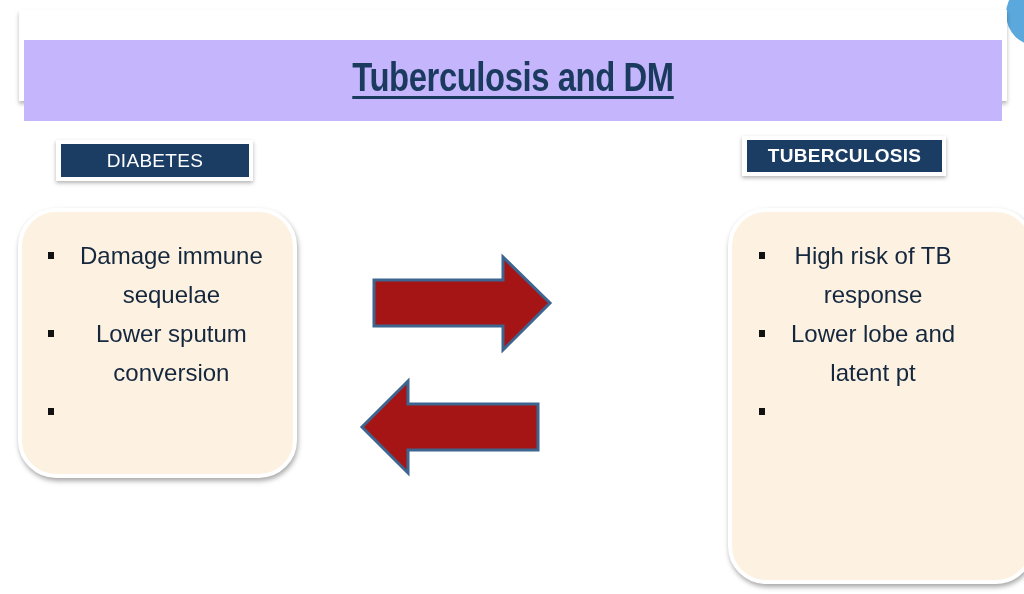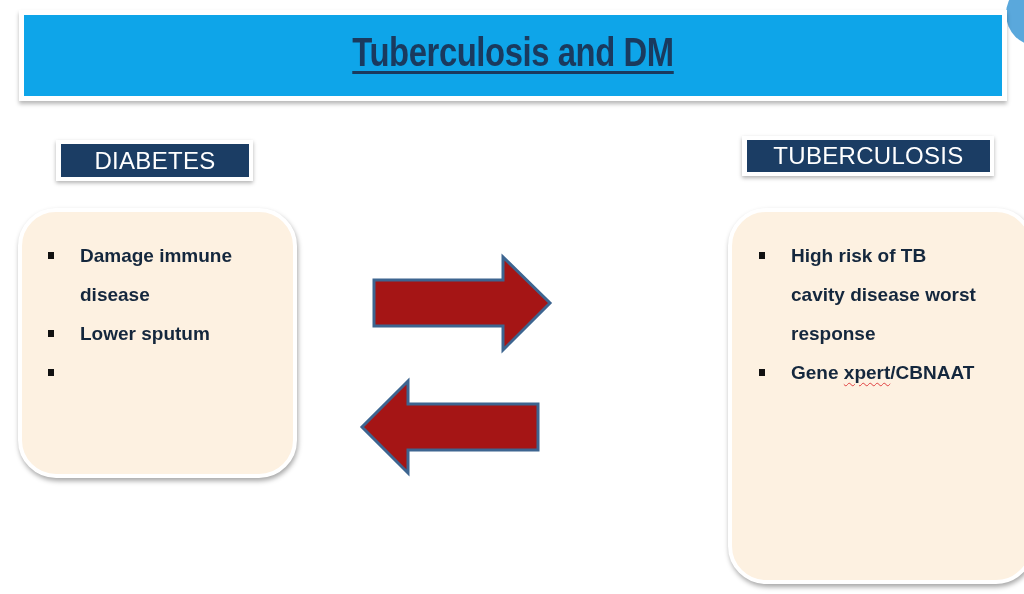--- a/index.html
+++ b/index.html
@@ -7,58 +7,58 @@
     width: 1024px; height: 594px; position: relative; overflow: hidden;
     background: #ffffff;
     font-family: "Liberation Sans", "DejaVu Sans", sans-serif;
   }
   .title-frame {
     position: absolute; left: 19px; top: 10px; width: 988px; height: 91px;
     background: #ffffff; box-sizing: border-box; padding: 5px;
     box-shadow: 0 3px 4px rgba(0,0,0,0.28);
   }
   .title-inner {
-    width: 100%; height: 100%; background: #0ea5e9;
-    display: flex; align-items: center; justify-content: center;
+    width: 100%; height: 100%; background: #c4b5fd;
+    display: flex; align-items: center; justify-content: center; margin-top: 25px;
   }
   .title-text {
     color: #1a3a5e; font-weight: bold; font-size: 40px;
     text-decoration: underline; text-decoration-thickness: 3px; text-underline-offset: 5px;
     transform: scaleX(0.82); display: inline-block; letter-spacing: -0.5px;
     margin-top: -6px;
   }
   .corner-circle {
     position: absolute; left: 1006px; top: -18px; width: 64px; height: 64px;
     border-radius: 50%; background: #5aa8dc;
   }
   .label-frame {
     position: absolute; background: #ffffff; box-sizing: border-box; padding: 4px 4px 4px 5px;
     box-shadow: 0 2px 4px rgba(0,0,0,0.3);
   }
   .label-inner {
     width: 100%; height: 100%; background: #1b3d64; color: #ffffff;
     display: flex; align-items: center; justify-content: center;
-    font-size: 24px; letter-spacing: 0.3px;
+    font-size: 19px; letter-spacing: 0.3px;
   }
   .label-diabetes { left: 56px; top: 140px; width: 197px; height: 41px; }
-  .label-tb { left: 742px; top: 136px; width: 252px; height: 40px; }
+  .label-tb { left: 742px; top: 136px; width: 204px; height: 40px; font-weight: bold; }
 
   .card {
     position: absolute; box-sizing: border-box; background: #fdf1e1;
     border: 4px solid #ffffff; border-radius: 38px;
     box-shadow: 1px 3px 5px rgba(0,0,0,0.35);
   }
   .card-left { left: 18px; top: 208px; width: 279px; height: 270px; }
   .card-right { left: 700px; top: 208px; width: 306px; height: 376px; margin-left: 28px; }
   .card ul { list-style: none; margin: 0; padding: 0; position: absolute; }
   .card-left ul { left: 26px; top: 24px; }
   .card-right ul { left: 27px; top: 24px; }
   .card li {
     position: relative; padding-left: 32px;
-    color: #14273d; font-weight: bold; font-size: 19px; line-height: 39px;
+    color: #14273d; font-weight: normal; font-size: 24px; line-height: 39px; text-align: center;
   }
   .bullet {
     position: absolute; left: 0; top: 16px; width: 6px; height: 7px; background: #111;
   }
   .line { display: block; white-space: nowrap; }
   .spell {
     text-decoration: underline wavy #e04040; text-decoration-thickness: 1px;
     text-underline-offset: 3px;
   }
   svg.arrow { position: absolute; overflow: visible; }
@@ -80,49 +80,50 @@
 
 <div class="label-frame label-tb">
   <div class="label-inner">TUBERCULOSIS</div>
 </div>
 
 <div class="card card-left">
   <ul>
     <li>
       <span class="bullet"></span>
       <span class="line">Damage immune</span>
-      <span class="line">disease</span>
+      <span class="line">sequelae</span>
     </li>
     <li>
       <span class="bullet"></span>
       <span class="line">Lower sputum</span>
+      <span class="line">conversion</span>
     </li>
     <li>
       <span class="bullet"></span>
     </li>
     <li>
       <span class="bullet"></span>
     </li>
   </ul>
 </div>
 
 <div class="card card-right">
   <ul>
     <li>
       <span class="bullet"></span>
       <span class="line">High risk of TB</span>
-      <span class="line">cavity disease worst</span>
       <span class="line">response</span>
     </li>
     <li>
       <span class="bullet"></span>
+      <span class="line">Lower lobe and</span>
+      <span class="line">latent pt</span>
     </li>
     <li>
       <span class="bullet"></span>
-      <span class="line"><span>Gene </span><span class="spell">xpert</span><span>/CBNAAT</span></span>
     </li>
   </ul>
 </div>
 
 <svg class="arrow" style="left:0;top:0;" width="1024" height="594">
   <polygon points="374,280 503,280 503,257 550,303 503,350 503,326 374,326" fill="#a51515" stroke="#3d6590" stroke-width="3" stroke-linejoin="miter"></polygon>
 </svg>
 
 <svg class="arrow" style="left:0;top:0;" width="1024" height="594">
   <polygon points="538,404 408,404 408,381 362,427 408,473 408,450 538,450" fill="#a51515" stroke="#3d6590" stroke-width="3" stroke-linejoin="miter"></polygon>

